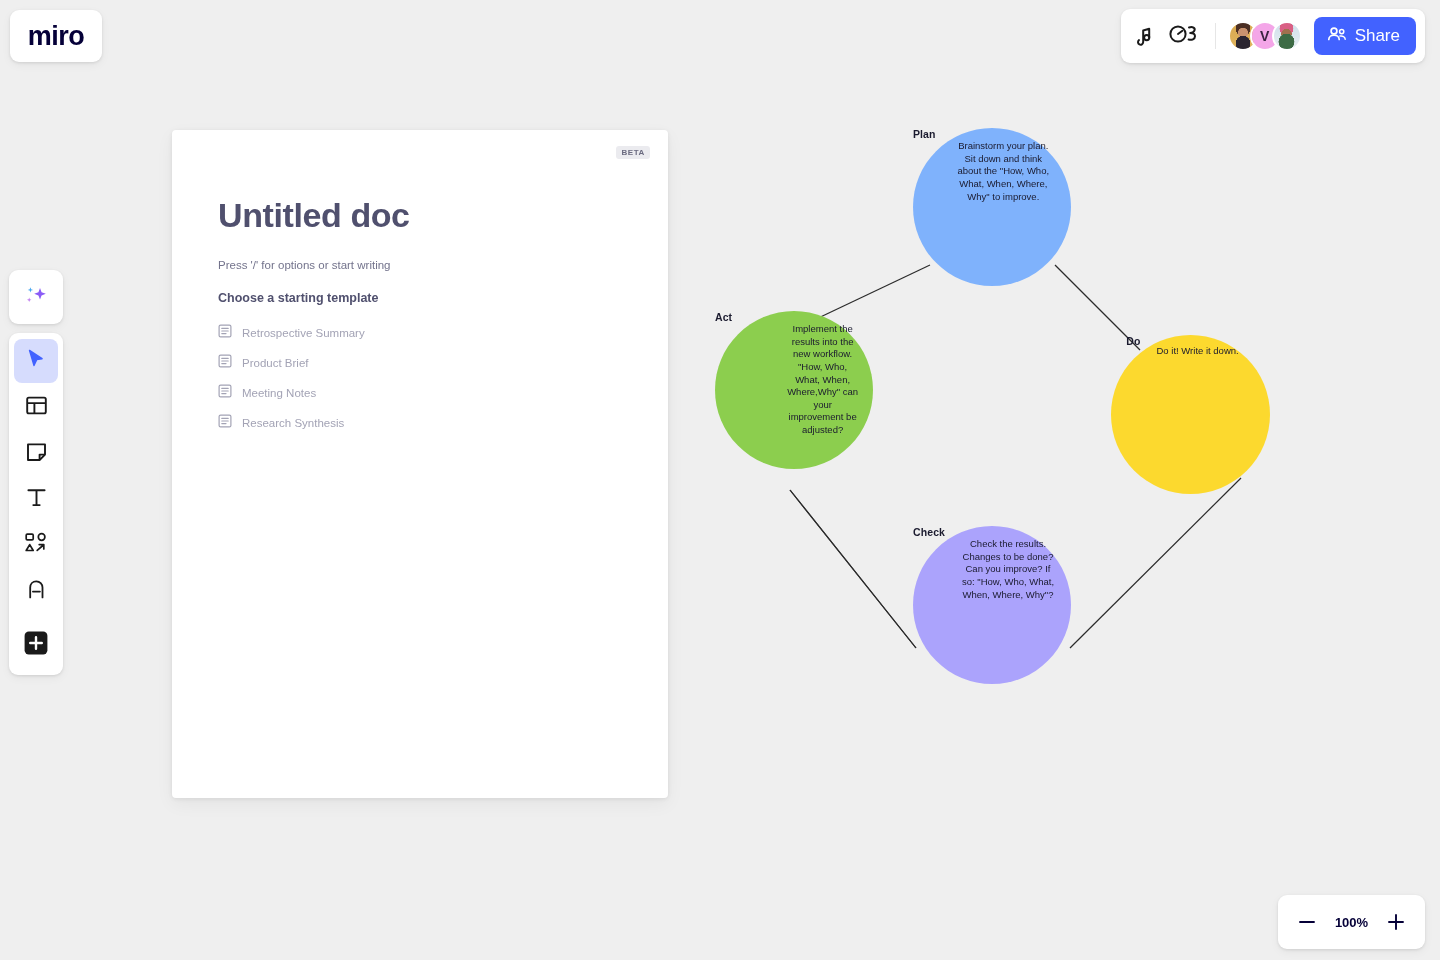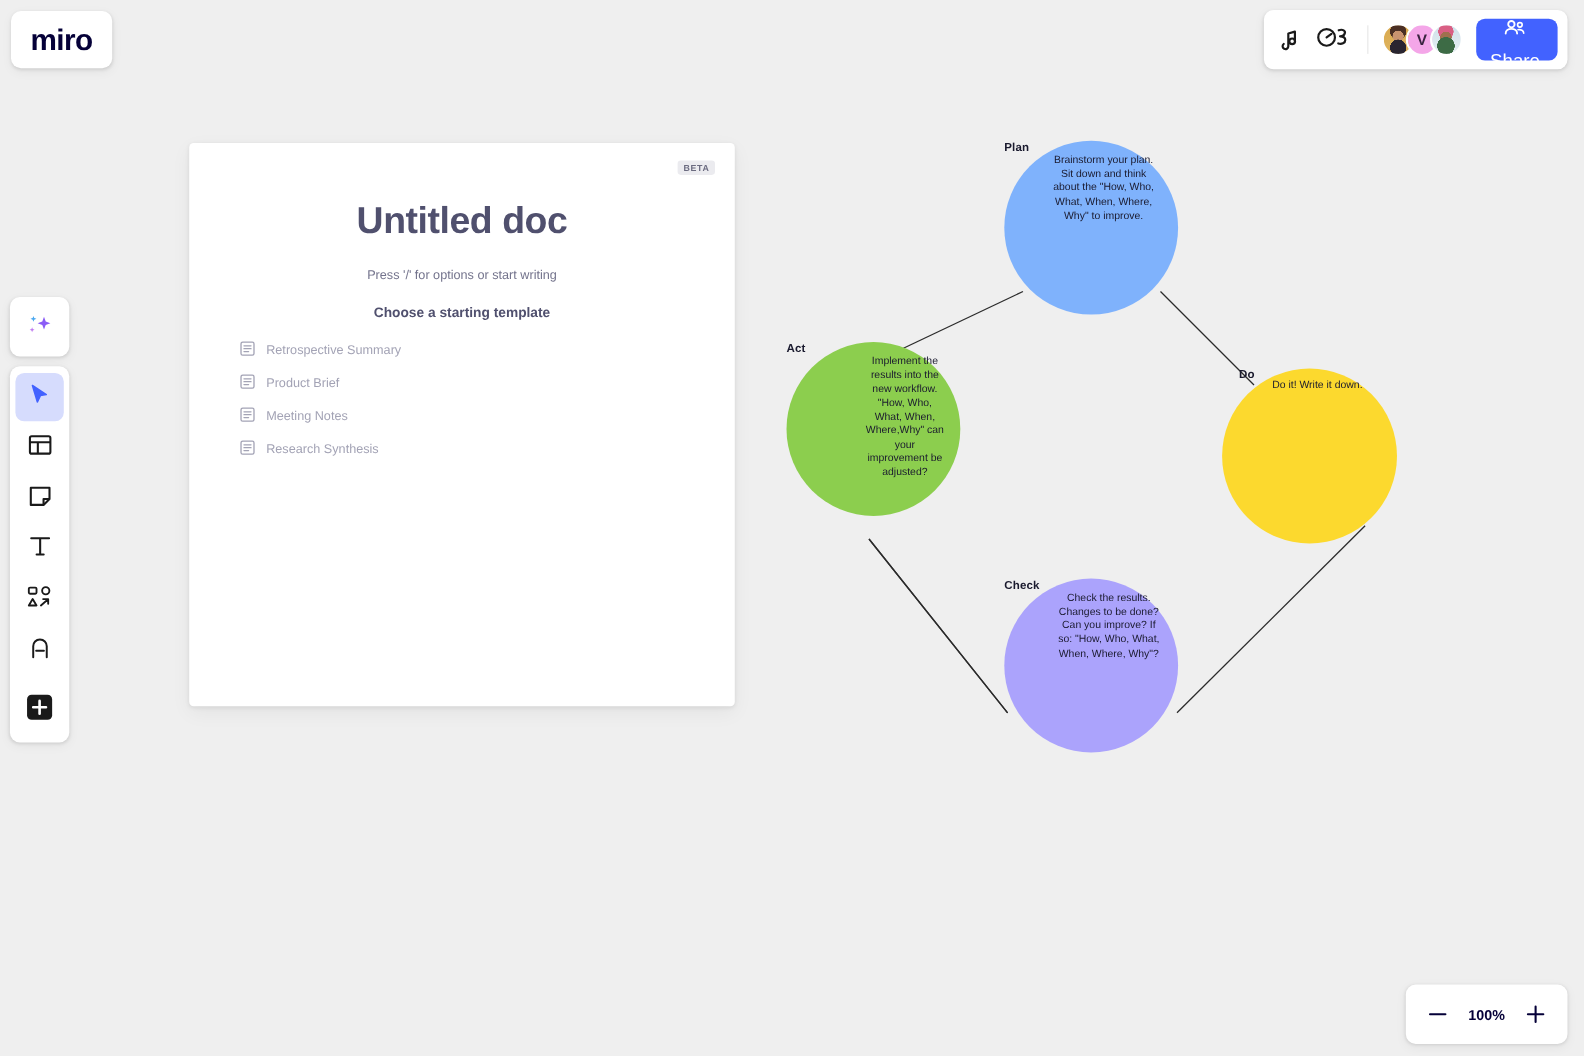--- a/index.html
+++ b/index.html
@@ -102,21 +102,20 @@
     color: #ffffff;
     border: none;
     border-radius: 8px;
     padding: 0 16px 0 13px;
     display: flex;
     align-items: center;
     gap: 8px;
     font-size: 17px;
     font-family: "Liberation Sans", sans-serif;
     cursor: pointer;
-    flex-direction: column;
   }
 
   
   .ai-card {
     position: absolute;
     left: 9px;
     top: 270px;
     width: 54px;
     height: 54px;
     background: #ffffff;
@@ -153,26 +152,25 @@
   }
   .tool.active { background: #d6dcfd; }
   .tool-sep { height: 6px; }
 
   
   .doc-panel {
     position: absolute;
     left: 172px;
     top: 130px;
     width: 496px;
-    height: 512px;
+    height: 668px;
     background: #ffffff;
     border-radius: 4px;
     box-shadow: 0 1px 4px rgba(0,0,0,0.08), 0 6px 18px rgba(0,0,0,0.05);
-    padding: 42px 46px;
-    text-align: center;
+    padding: 56px 46px;
   }
   .beta-badge {
     position: absolute;
     right: 18px;
     top: 16px;
     background: #ebebef;
     color: #6b6b80;
     font-size: 8px;
     font-weight: 700;
     letter-spacing: 0.6px;

